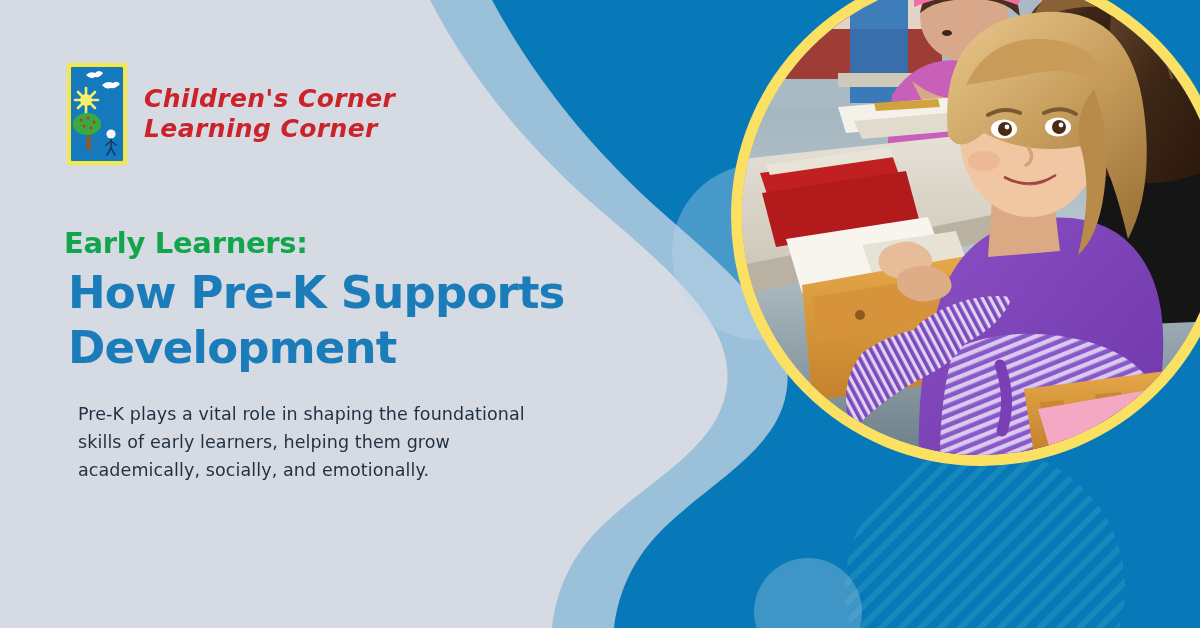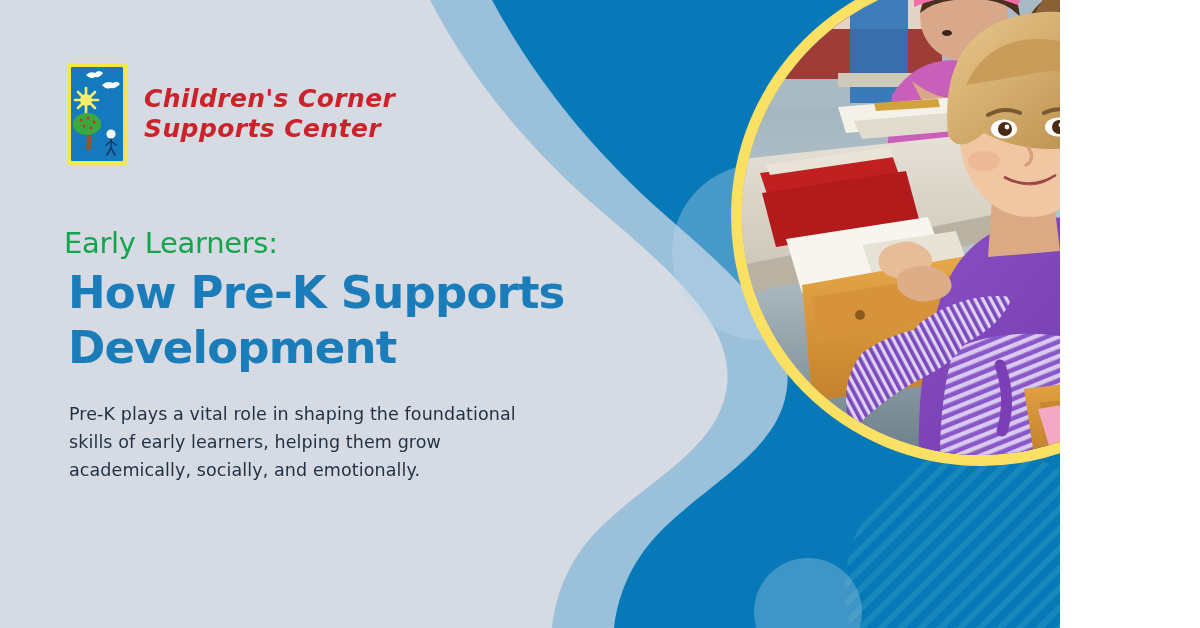--- a/index.html
+++ b/index.html
@@ -3,21 +3,21 @@
 <meta charset="utf-8">
 <title>Children's Corner Learning Center — Early Learners</title>
 <style>
   html, body {
     margin: 0;
     padding: 0;
     background: #ffffff;
   }
   .banner {
     position: relative;
-    width: 1060px;
+    width: 1200px;
     height: 628px;
     overflow: hidden;
     background: #d6dae3;
     font-family: "DejaVu Sans", sans-serif;
   }
 
   
   .bg-svg {
     position: absolute;
     inset: 0;
@@ -60,42 +60,42 @@
   
   .copy-block {
     position: absolute;
     left: 64px;
     top: 228px;
     width: 540px;
   }
   .eyebrow {
     font-family: "DejaVu Sans", sans-serif;
     font-size: 29px;
-    font-weight: 400;
+    font-weight: 700;
     letter-spacing: -0.3px;
     color: #12a64c;
     margin: 0 0 6px 0;
     line-height: 1.1;
   }
   .headline {
     font-family: "DejaVu Sans", sans-serif;
     font-size: 45px;
     font-weight: 700;
     letter-spacing: -0.8px;
     color: #1b7cba;
     margin: 4px;
     line-height: 1.22;
     max-width: 540px;
   }
   .subcopy {
     font-family: "DejaVu Sans", sans-serif;
     font-size: 17.5px;
     font-weight: 400;
     color: #1f3043;
-    margin: 24px 0 0 5px;
+    margin: 24px 0 0 14px;
     line-height: 1.62;
     letter-spacing: 0.1px;
     max-width: 490px;
   }
 
   
   .photo-ring {
     position: absolute;
     left: 731px;
     top: -34px;
@@ -210,21 +210,21 @@
         <line x1="45" y1="79" x2="40" y2="83"></line>
         <line x1="45" y1="79" x2="50" y2="83"></line>
         <line x1="45" y1="86" x2="41" y2="93"></line>
         <line x1="45" y1="86" x2="49" y2="93"></line>
       </g>
       <circle cx="45" cy="72" r="4.6" fill="#f2f5f8"></circle>
     </svg>
 
     <div class="logo-words">
       <span>Children's Corner</span>
-      <span>Supports Center</span>
+      <span>Learning Corner</span>
     </div>
   </div>
 
   <div class="copy-block">
     <p class="eyebrow">Early Learners:</p>
     <h1 class="headline">How Pre-K Supports Development</h1>
     <p class="subcopy">Pre-K plays a vital role in shaping the foundational skills of early learners, helping them grow academically, socially, and emotionally.</p>
   </div>
 
   <div class="photo-ring">

